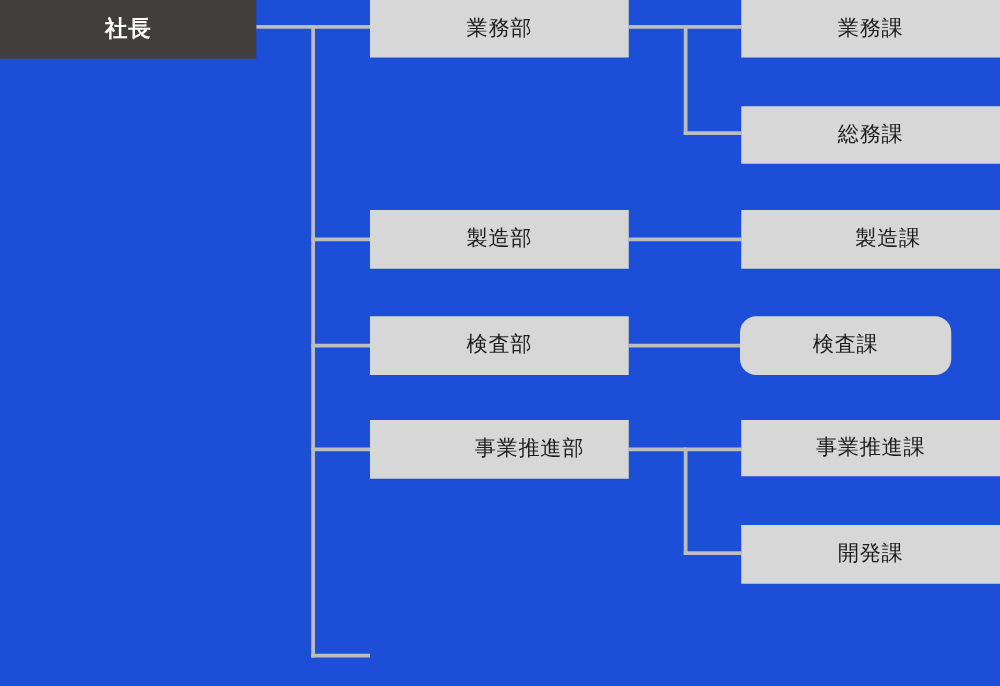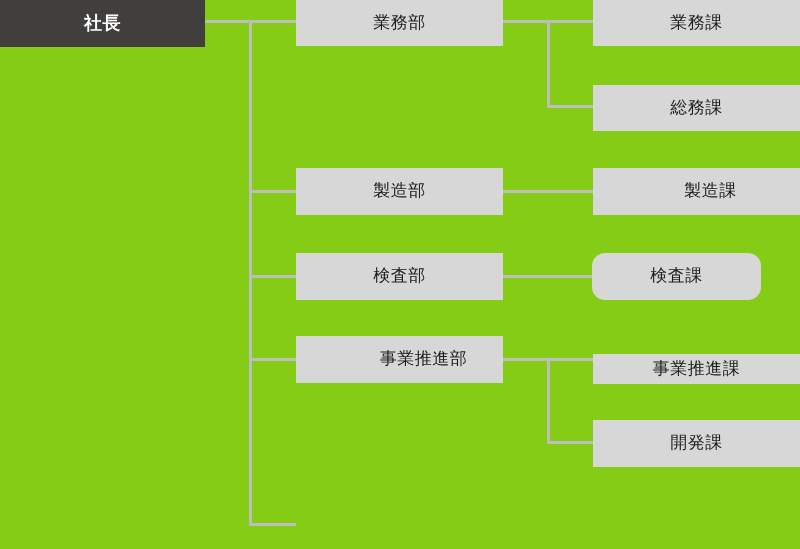--- a/index.html
+++ b/index.html
@@ -8,21 +8,21 @@
     padding: 0;
   }
   body {
     background: #ffffff;
     font-family: "Liberation Sans", "DejaVu Sans", sans-serif;
   }
   #chart-root {
     position: relative;
     width: 800px;
     height: 549px;
-    background: #84cc16;
+    background: #1d4ed8;
     overflow: hidden;
   }
   .node {
     position: absolute;
     box-sizing: border-box;
     display: flex;
     align-items: center;
     justify-content: center;
     background: #d7d7d7;
     color: #1c1c1c;
@@ -77,16 +77,16 @@
 
   <div class="node" style="left:296px; top:0px; width:207px; height:46px;">業務部</div>
   <div class="node" style="left:296px; top:168px; width:207px; height:47px;">製造部</div>
   <div class="node" style="left:296px; top:253px; width:207px; height:47px;">検査部</div>
   <div class="node" style="left:296px; top:336px; width:207px; height:47px;padding-left:48px;">事業推進部</div>
 
   <div class="node" style="left:593px; top:0px; width:207px; height:46px;text-align:center;">業務課</div>
   <div class="node" style="left:593px; top:85px; width:207px; height:46px;">総務課</div>
   <div class="node" style="left:593px; top:168px; width:207px; height:47px;padding-left:28px;">製造課</div>
   <div class="node" style="left:592px; top:253px; width:169px; height:47px;border-radius:13px;">検査課</div>
-  <div class="node" style="left:593px; top:354px; width:207px; height:30px;">事業推進課</div>
+  <div class="node" style="left:593px; top:336px; width:207px; height:45px;">事業推進課</div>
   <div class="node" style="left:593px; top:420px; width:207px; height:47px;">開発課</div>
 
 </div>
 
 </body></html>

